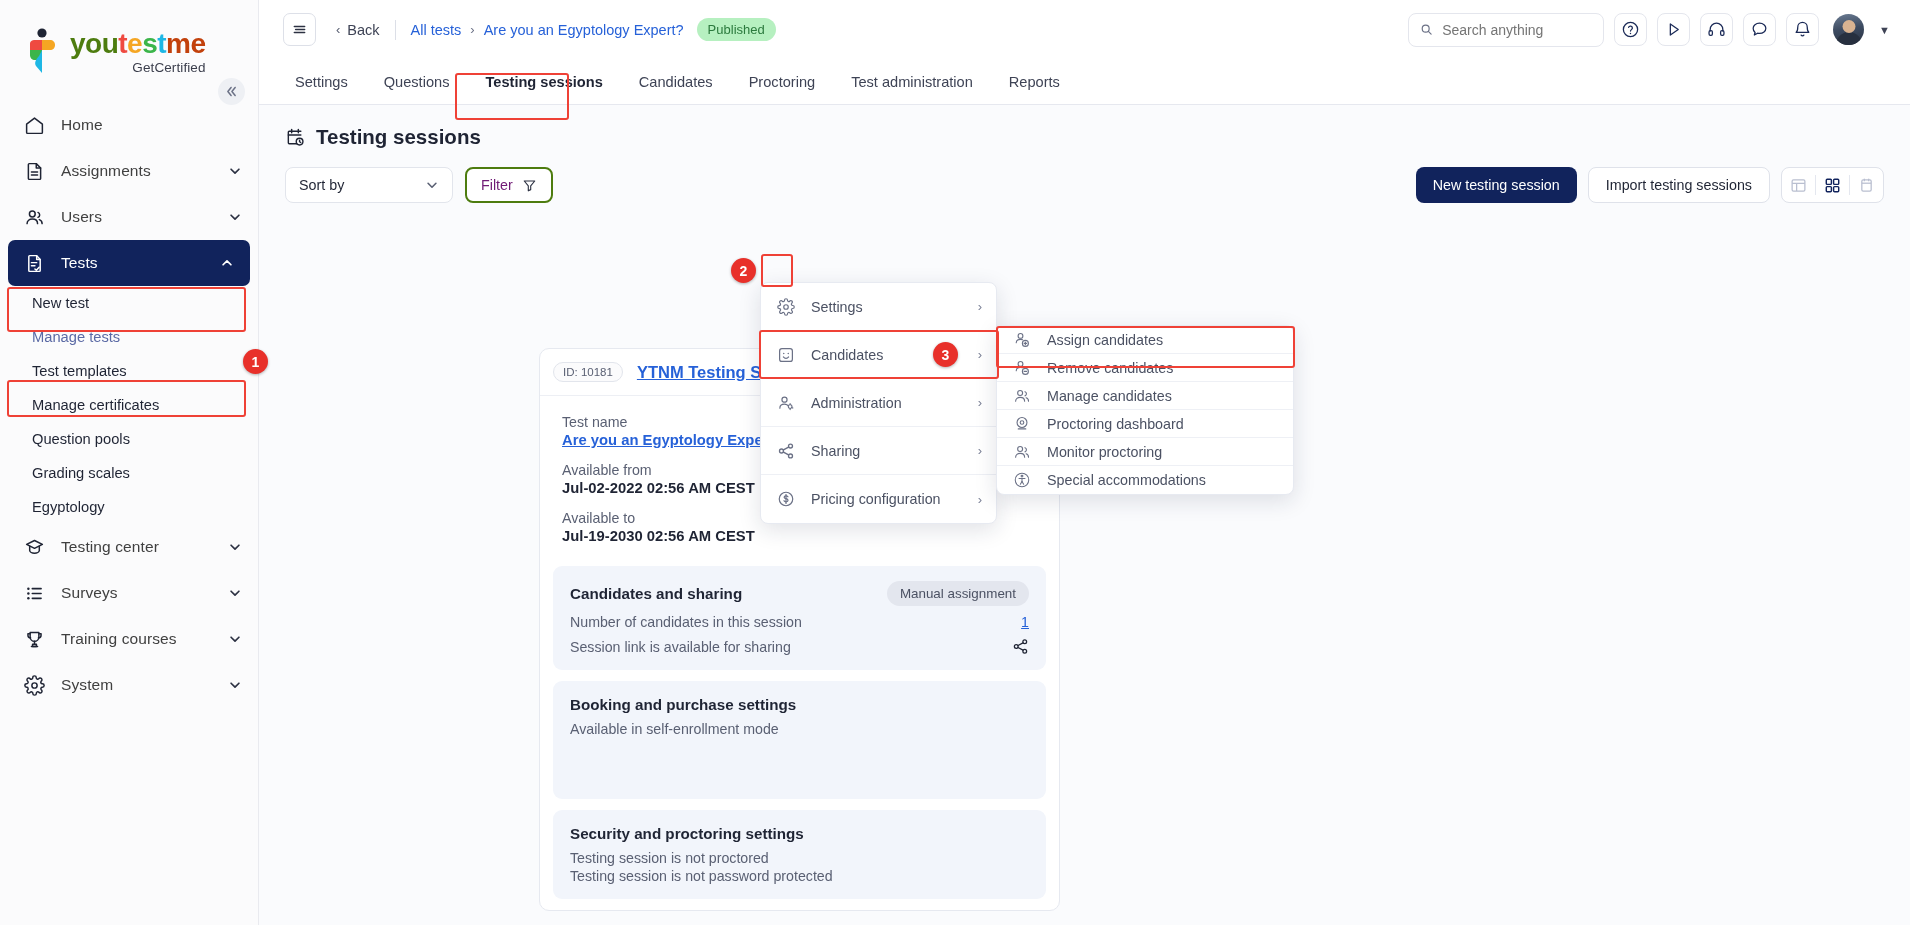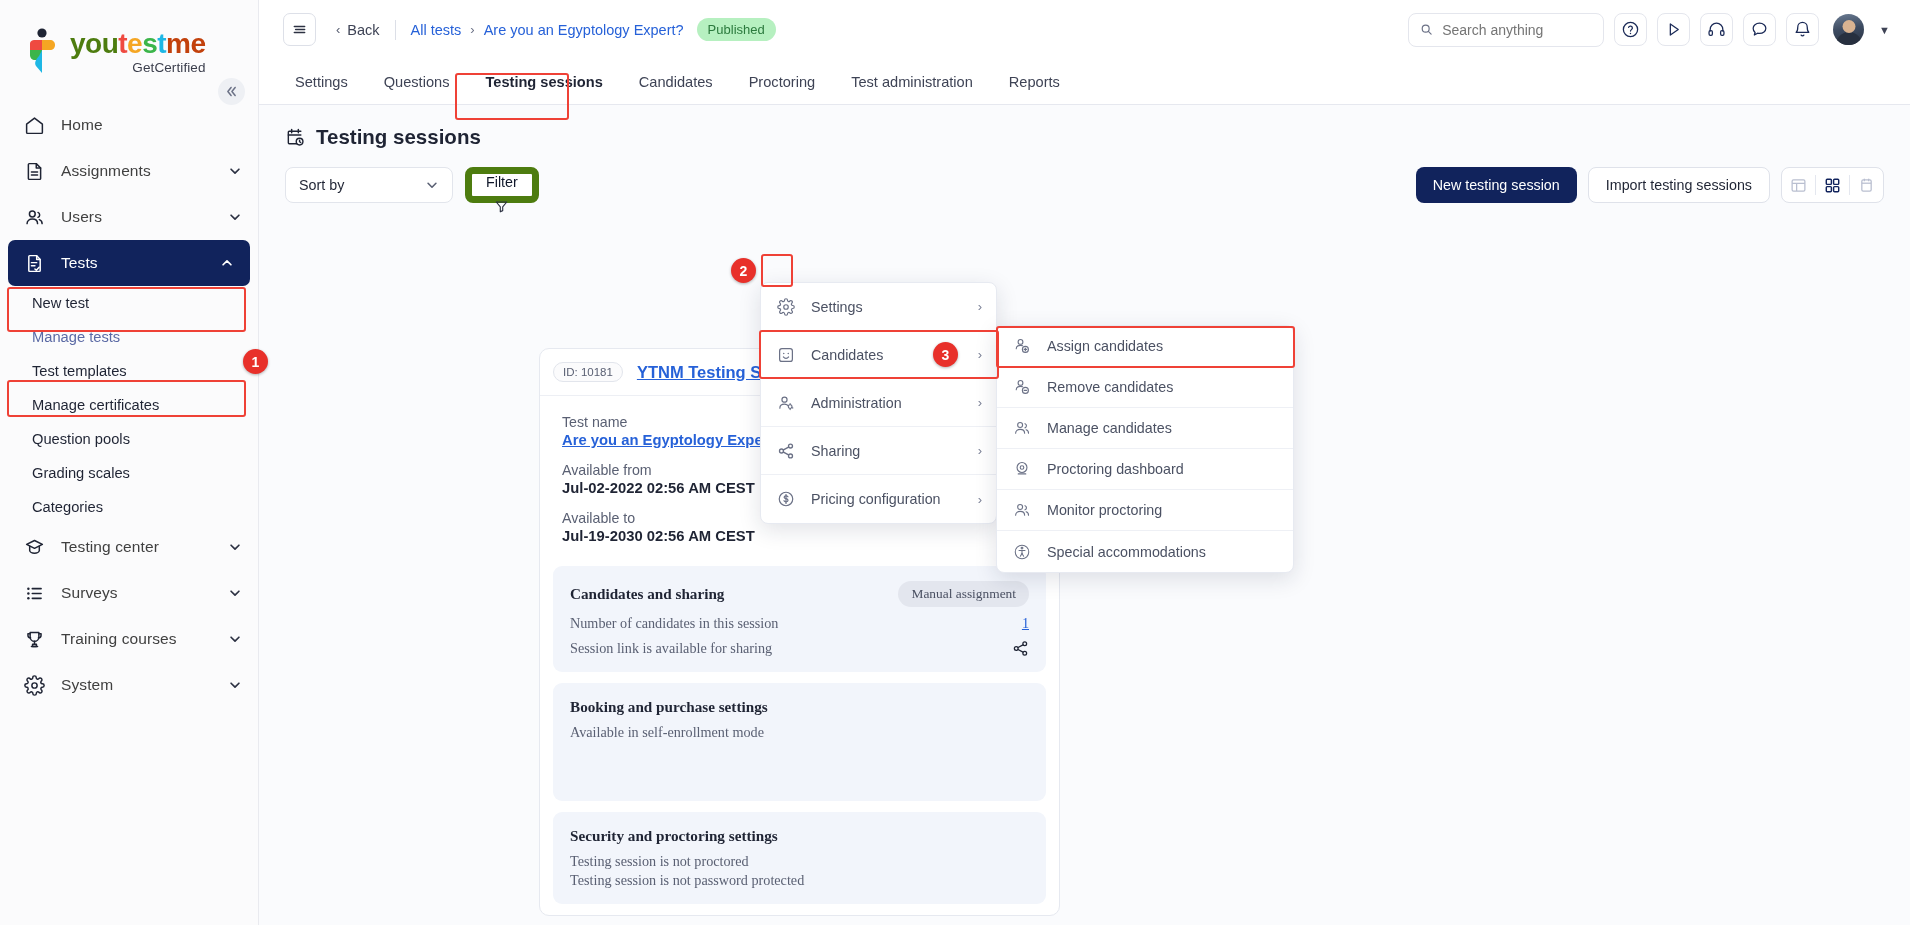--- a/index.html
+++ b/index.html
@@ -172,23 +172,23 @@
   #session-search {
     width: 290px; height: 36px; margin-left: 12px;
     border: 1px solid #e2e5ec; border-radius: 8px; background: #fff;
     display: flex; align-items: center; padding: 0 13px;
   }
   #session-search input {
     border: none; outline: none; width: 100%; font-size: 14.3px;
     color: #8c91a3; font-family: inherit; background: transparent;
   }
   #filter-btn {
-    height: 36px; margin-left: 12px; border: 7px solid #4d7c0f; border-radius: 8px;
+    height: 36px; margin-left: 12px; border: 2px solid #4d7c0f; border-radius: 8px;
     background: #fff; display: flex; align-items: center; gap: 9px;
-    padding: 0 14px; font-size: 14.3px; color: #0f172a; cursor: pointer; flex-direction: column;
+    padding: 0 14px; font-size: 14.3px; color: #701a75; cursor: pointer;
   }
   #toolbar-right { margin-left: auto; display: flex; align-items: center; gap: 11px; }
   #new-session-btn {
     height: 36px; background: #11235c; color: #fff; border-radius: 8px;
     display: flex; align-items: center; padding: 0 17px; font-size: 14.3px;
     cursor: pointer; font-weight: 500;
   }
   #import-btn {
     height: 36px; border: 1px solid #dfe2ea; border-radius: 8px; background: #fff;
     display: flex; align-items: center; padding: 0 17px; font-size: 14.3px;
@@ -243,21 +243,20 @@
     position: relative; cursor: pointer;
   }
   .toggle::after {
     content: ""; position: absolute; right: 3px; top: 3px;
     width: 15px; height: 15px; border-radius: 50%; background: #fff;
   }
 
   .panel {
     background: #f2f5fb; border-radius: 9px; margin: 0 13px 11px 13px;
     padding: 15px 17px;
-    font-family: Liberation Serif, serif;
   }
   .panel-head { display: flex; align-items: center; }
   .panel-title { font-size: 15.2px; font-weight: bold; color: #1f2434; }
   .panel-chip {
     margin-left: auto; background: #e3e6ee; color: #4b5163;
     font-size: 13.4px; padding: 5px 13px; border-radius: 14px;
   }
   .panel-line {
     display: flex; align-items: center; font-size: 14.2px;
     color: #5a6073; margin-top: 8px;
@@ -280,21 +279,21 @@
   .mi:last-child { border-bottom: none; }
   .mi .mi-icon { width: 22px; display: flex; align-items: center; justify-content: center; color: #6b7186; flex:none;}
   .mi .mi-label { margin-left: 14px; flex: 1; }
   .mi .mi-arrow { color: #7b8197; font-size: 13px; }
 
   #menu-2 {
     position: absolute; left: 996px; top: 325px; width: 298px;
     background: #fff; border: 1px solid #e7eaf1; border-radius: 8px;
     box-shadow: 0 6px 22px rgba(20,28,60,.13); z-index: 31; overflow:hidden;
   }
-  #menu-2 .mi { height: 41px; }
+  #menu-2 .mi { height: 28px; }
 
   svg { display: block; }
 </style>
 </head>
 <body>
 
 <div id="sidebar">
 
   <div id="logo-area">
     <div class="logo-row">
@@ -398,21 +397,21 @@
     <div class="nav-sub">
       <span>Manage certificates</span>
     </div>
     <div class="nav-sub">
       <span>Question pools</span>
     </div>
     <div class="nav-sub">
       <span>Grading scales</span>
     </div>
     <div class="nav-sub">
-      <span>Categories</span>
+      <span>Egyptology</span>
     </div>
 
     <div class="nav-item">
       <span class="ni-icon">
         <svg width="21" height="21" viewBox="0 0 24 24" fill="none" stroke="currentColor" stroke-width="1.7" stroke-linecap="round" stroke-linejoin="round">
             <path d="M12 4 L21 8.5 L12 13 L3 8.5 Z"></path>
             <path d="M6.5 10.5 v5 c0 1.6 2.6 3 5.5 3 s5.5-1.4 5.5-3 v-5"></path>
           </svg>
       </span>
       <span class="ni-label">Testing center</span>

